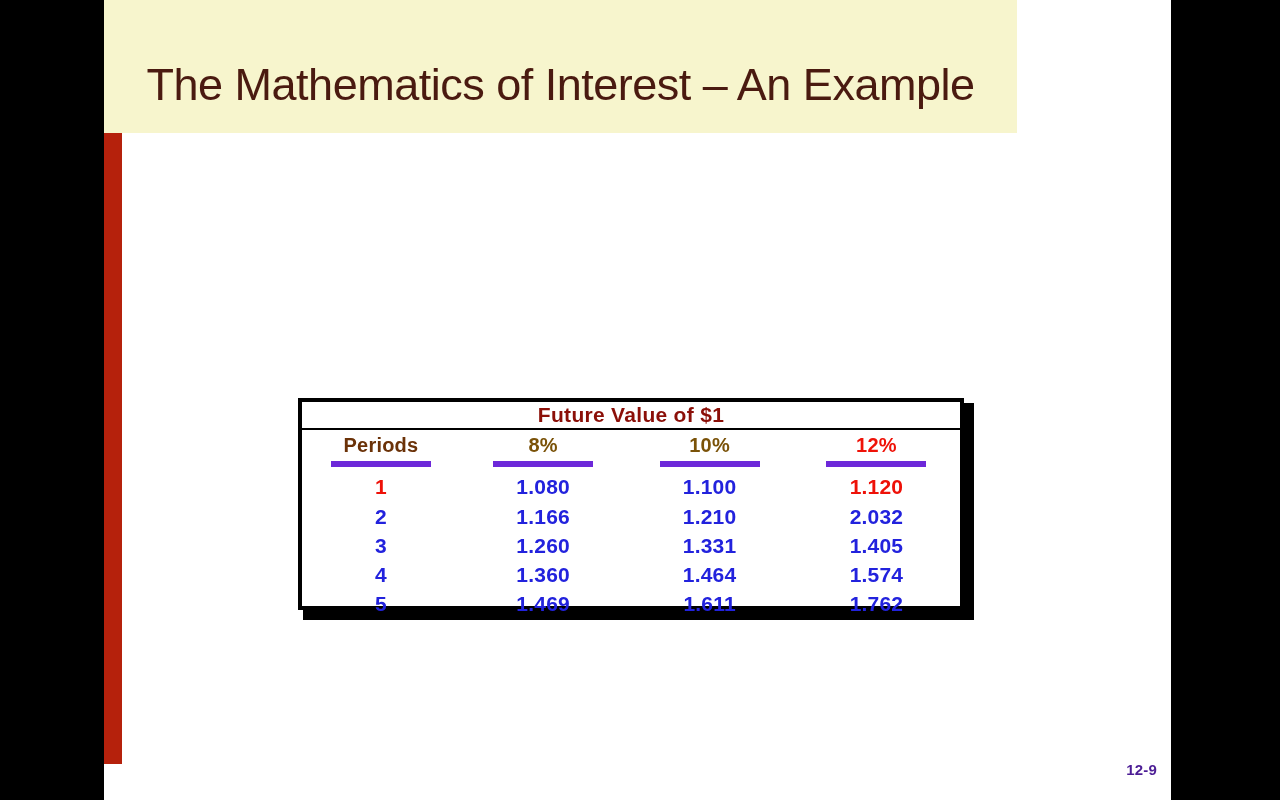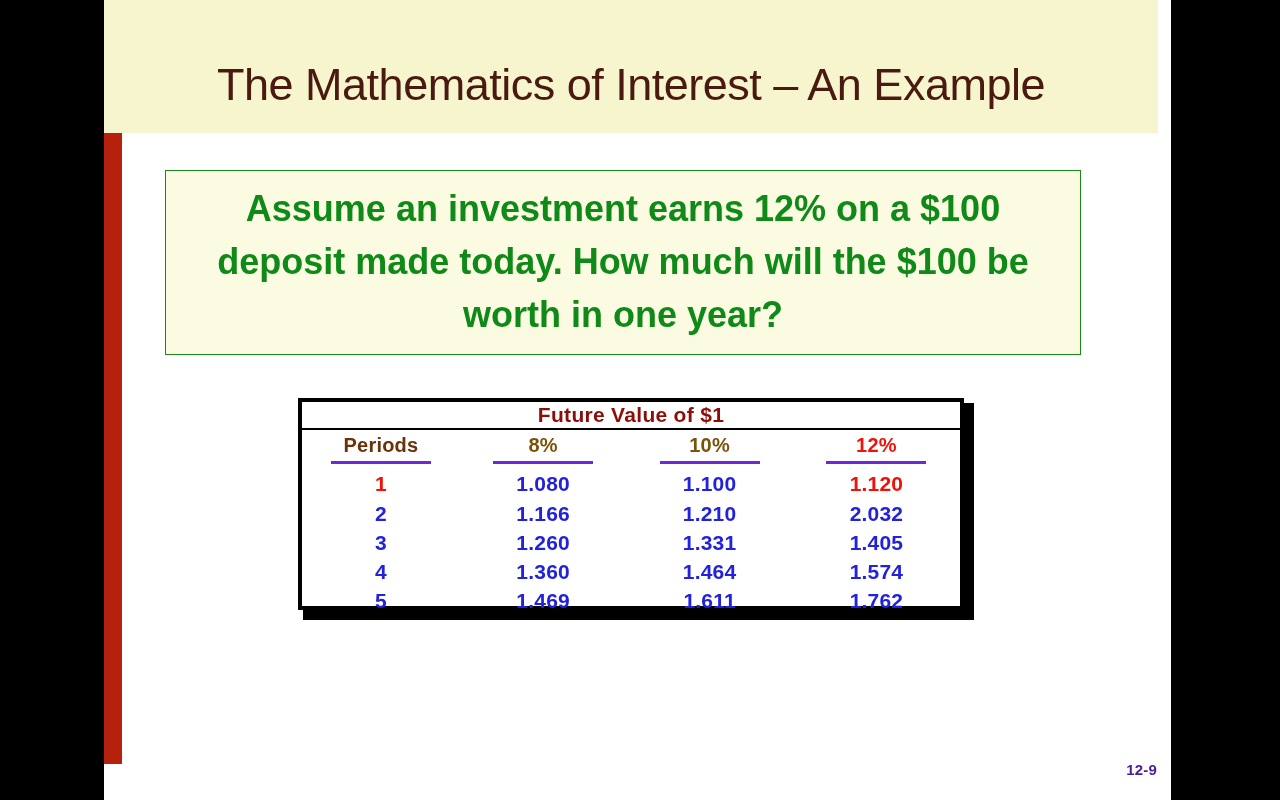--- a/index.html
+++ b/index.html
@@ -29,21 +29,21 @@
     height: 800px;
     background: #ffffff;
     overflow: hidden;
   }
 
   
   #title-banner {
     position: absolute;
     left: 0px;
     top: 0px;
-    width: 1054px;
+    width: 913px;
     height: 133px;
     background: #f7f5cd;
   }
   #page-title {
     position: absolute;
     left: 0;
     right: 0;
     top: 62px;
     text-align: center;
     font-family: "Liberation Sans", sans-serif;
@@ -139,21 +139,21 @@
   .fv-head-row td {
     height: 30px;
     line-height: 30px;
     font-size: 20px;
     text-align: center;
     vertical-align: bottom;
     letter-spacing: 0.2px;
   }
   .fv-head-row td > span {
     display: inline-block;
-    border-bottom: 3px solid #6d28d9;
+    border-bottom: 6px solid #6d28d9;
     padding: 0 4px 1px 4px;
     min-width: 92px;
   }
   .col-periods { color: #6b3208; }
   .col-rate { color: #7a5208; }
   .col-rate-hl { color: #ef1208; }
 
   .fv-body-row td {
     height: 29px;
     line-height: 29px;
@@ -201,23 +201,20 @@
 <div id="slide-stage">
 
   <div id="slide">
 
     <div id="title-banner">
       <div id="page-title">The Mathematics of Interest – An Example</div>
     </div>
 
     <div id="accent-bar"></div>
 
-    <div id="callout-box">
-      <div id="callout-text">Assume an investment earns 12% on a $100 deposit made today.  How much will the $100 be worth in one year?</div>
-    </div>
 
     <div id="fv-table-wrap">
       <div id="fv-table-shadow"></div>
       <div id="fv-table">
         <table class="fv">
           <colgroup>
             <col class="fv-col-0">
               <col class="fv-col-1">
               <col class="fv-col-2">
               <col class="fv-col-3">

